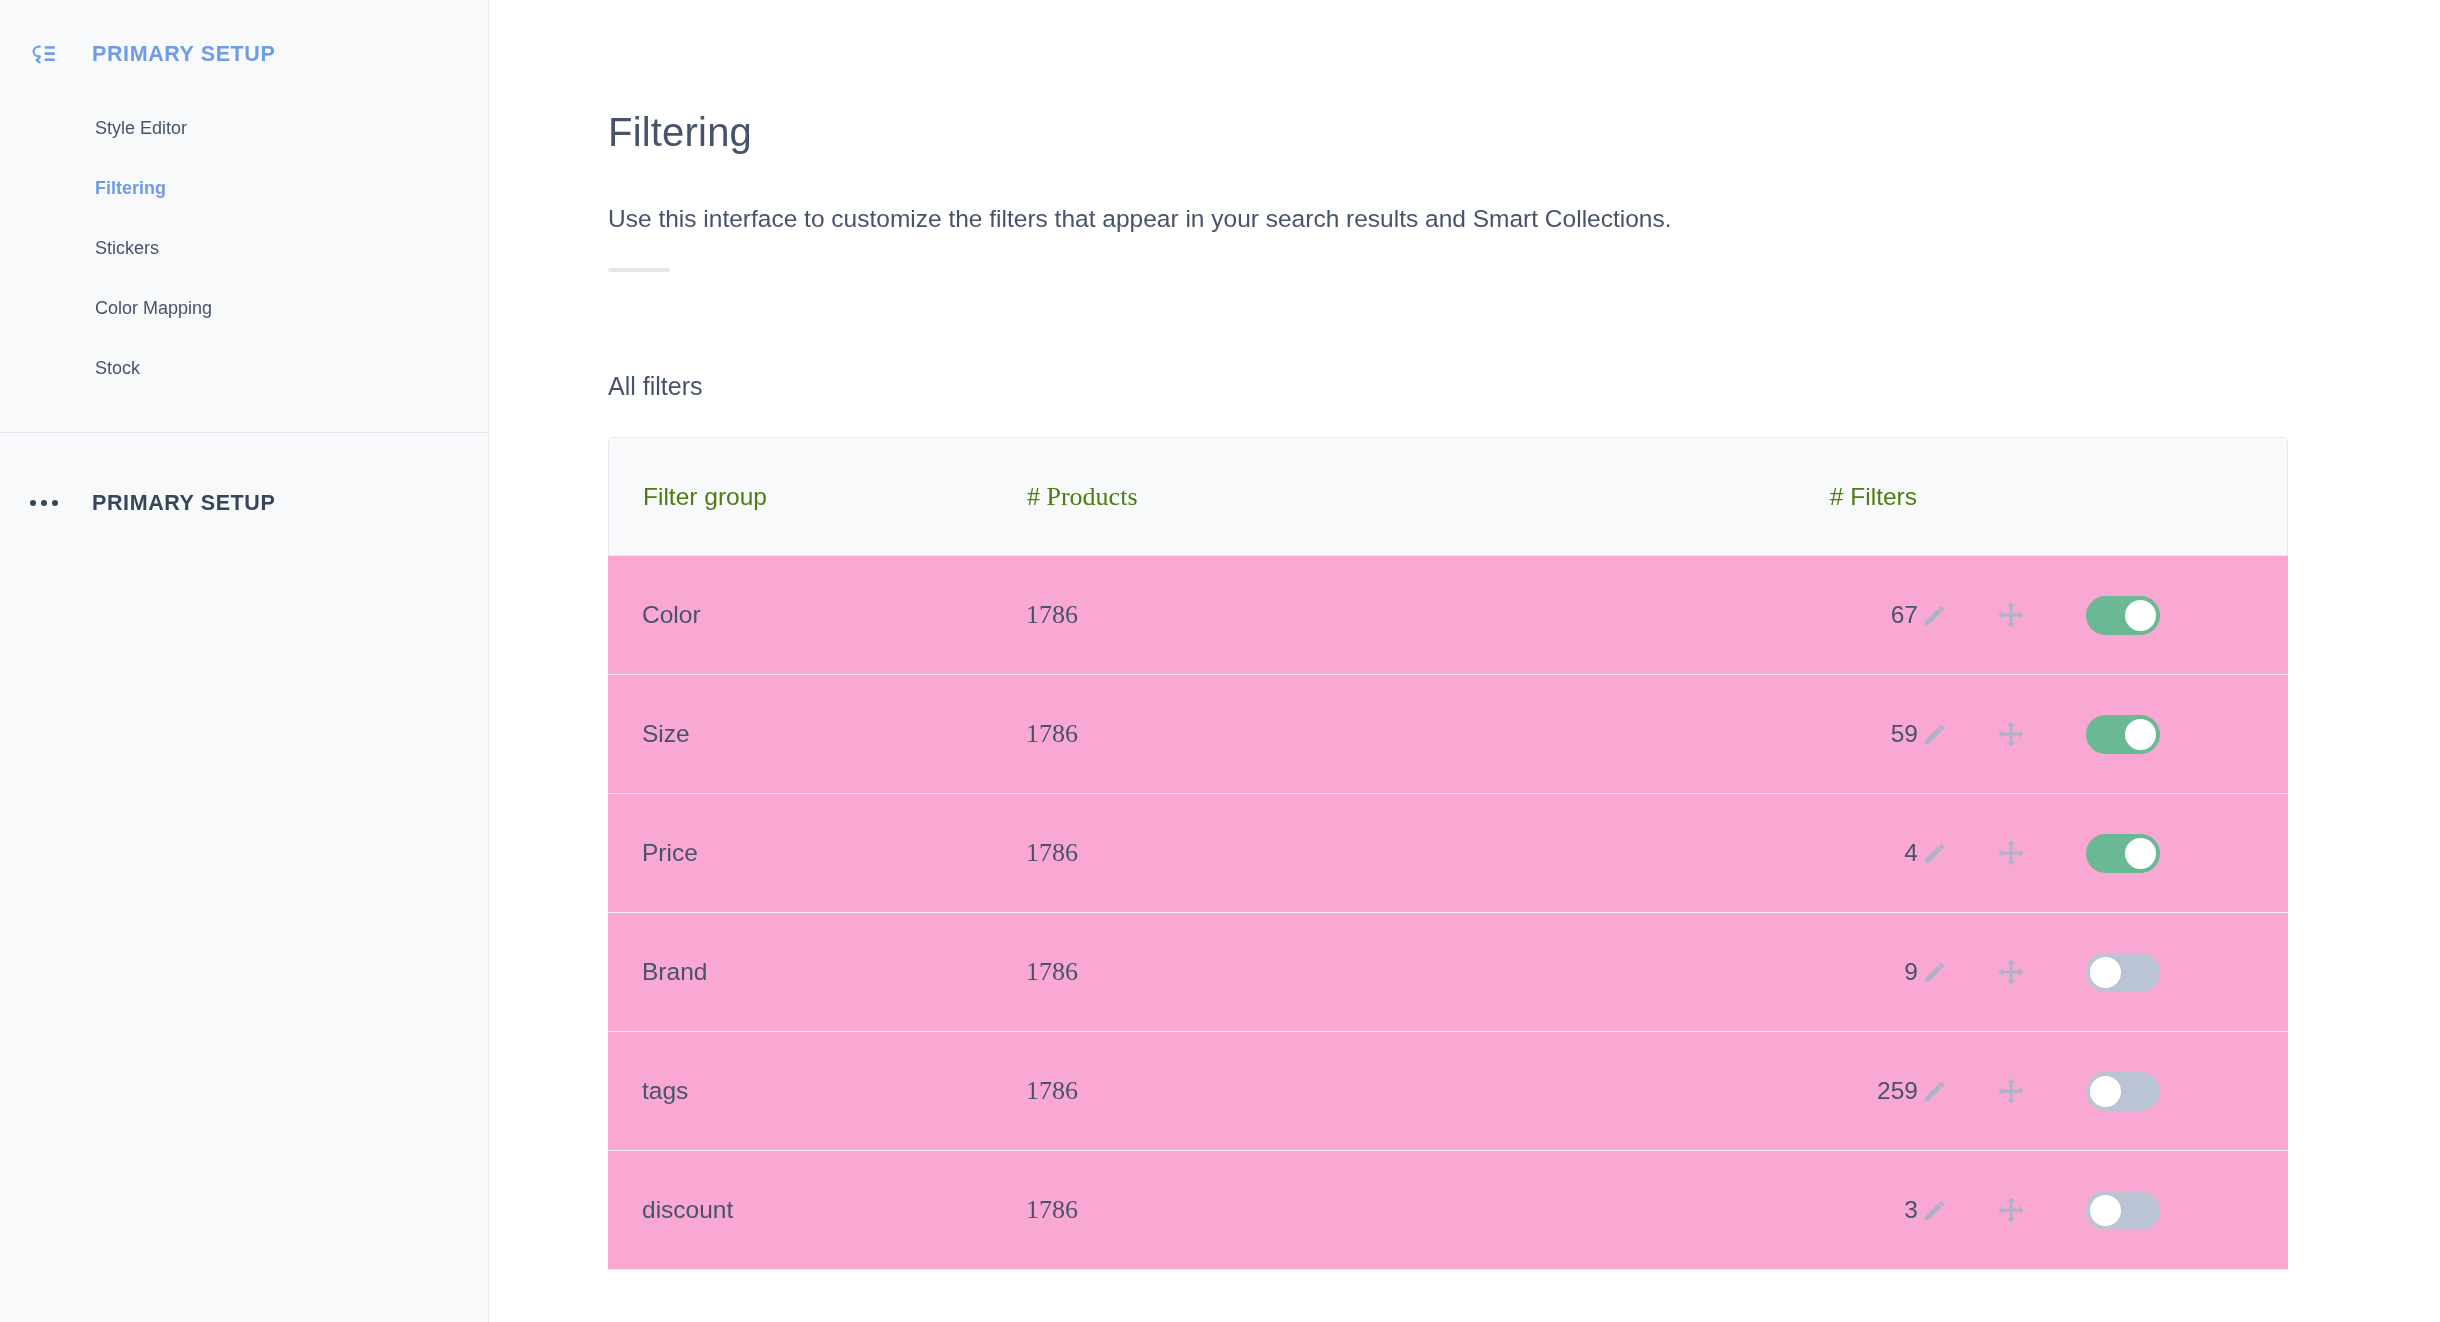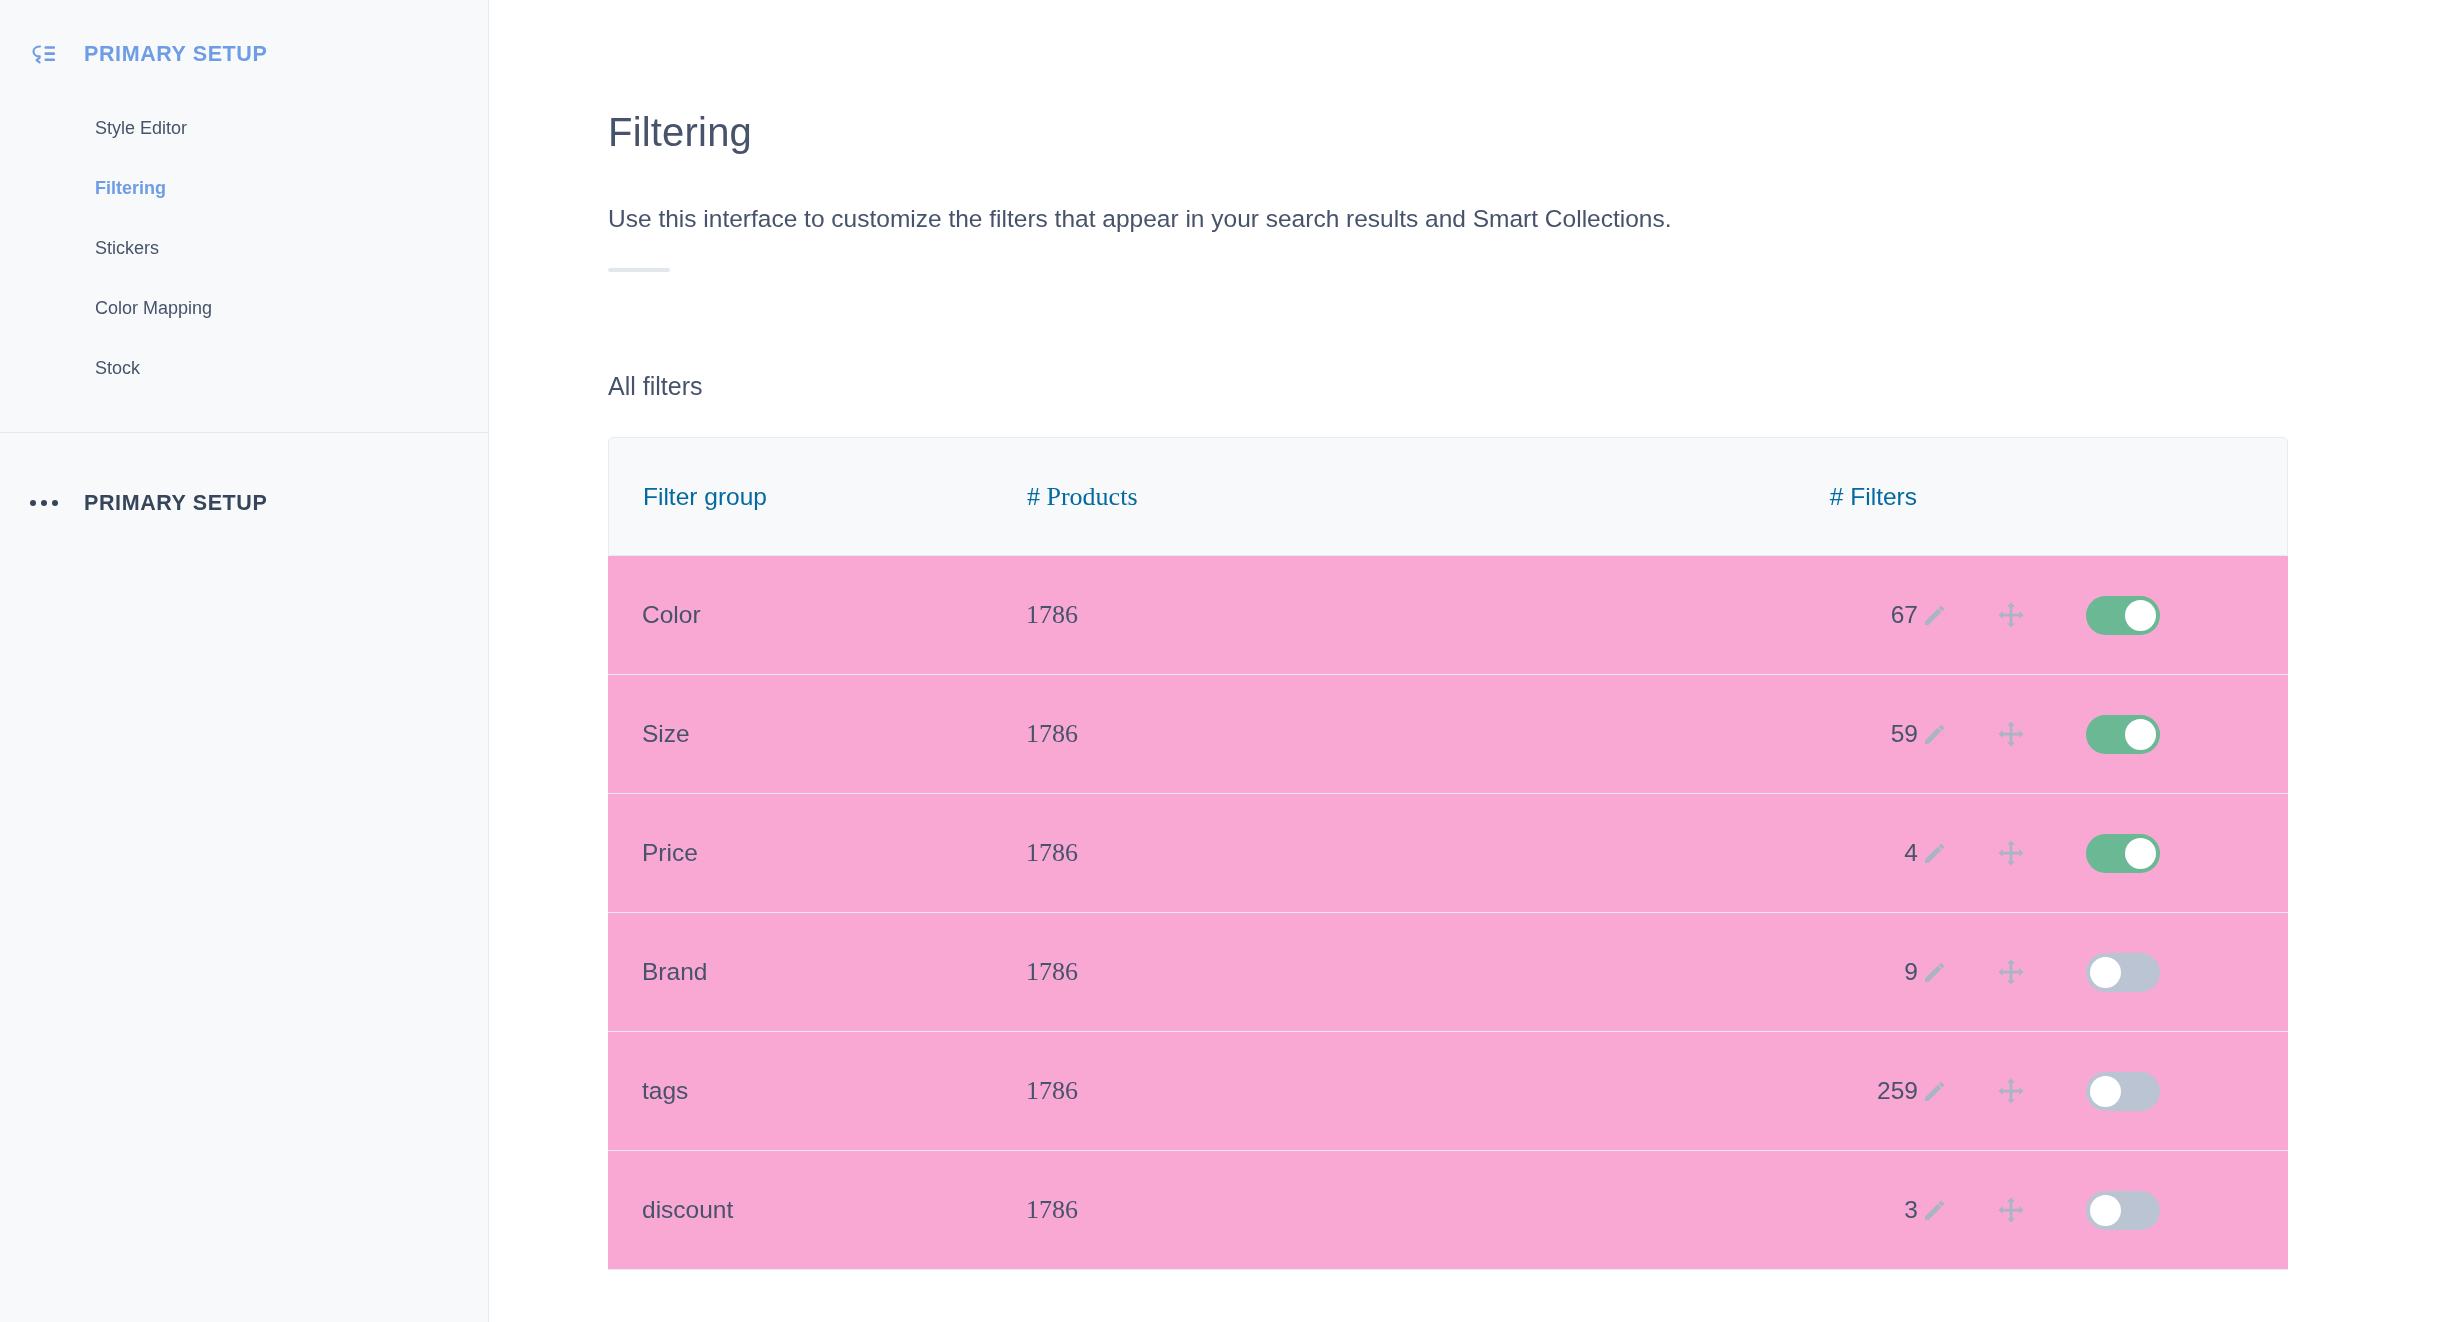--- a/index.html
+++ b/index.html
@@ -41,21 +41,21 @@
     min-width: 34px;
     display: flex;
     align-items: center;
     justify-content: flex-start;
   }
 
   .nav-section-title {
     font-size: 21.5px;
     font-weight: 700;
     letter-spacing: 0.6px;
-    margin-left: 20px;
+    margin-left: 28px;
   }
 
   .nav-section-title.primary { color: #6e9ce6; }
   .nav-section-title.advanced { color: #37455a; }
 
   .nav-list { margin-top: 24px; padding-bottom: 34px; }
 
   .nav-item {
     display: block;
     padding: 0 0 0 95px;
@@ -169,21 +169,21 @@
     font-family: Liberation Serif, serif;
   }
   .cell-num2 {
     flex: 1;
     font-size: 24.5px;
     color: #47536a;
     text-align: right;
   }
   .thead .cell-name,
   .thead .cell-num1,
-  .thead .cell-num2 { color: #0369a1; }
+  .thead .cell-num2 { color: #4d7c0f; }
 
   .cell-actions {
     width: 370px;
     min-width: 370px;
     display: flex;
     align-items: center;
     justify-content: flex-start;
     gap: 42px;
     padding-right: 34px;
   }

